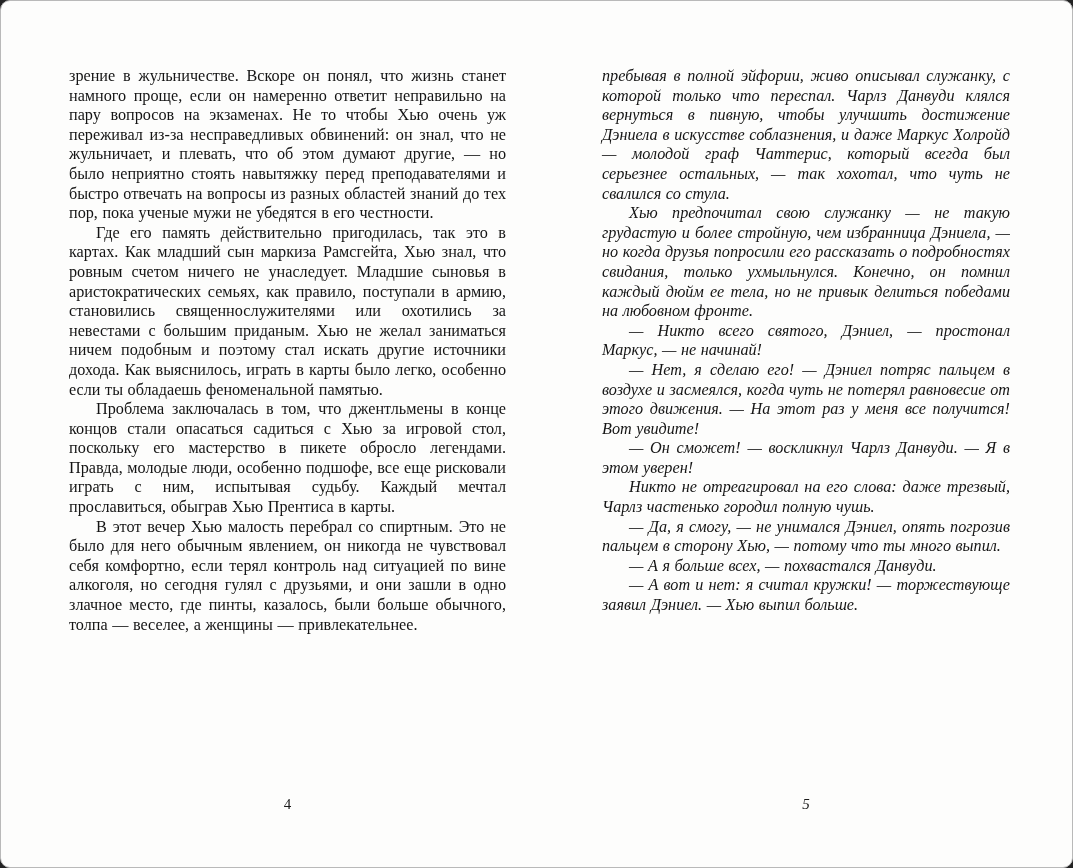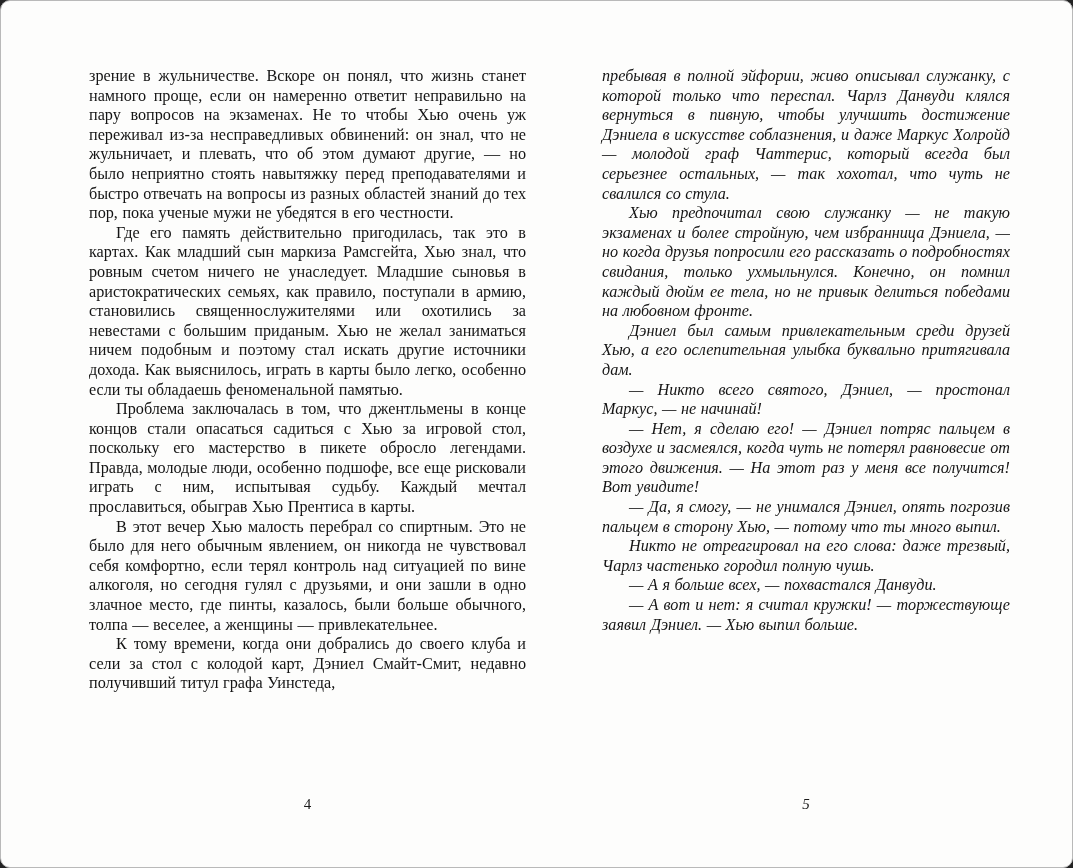--- a/index.html
+++ b/index.html
@@ -19,21 +19,21 @@
     box-sizing: border-box;
     background: #fdfdfc;
     border: 1px solid #b9b9b9;
     border-radius: 10px;
     position: relative;
     overflow: hidden;
   }
   .spread {
     height: 100%;
     box-sizing: border-box;
-    padding: 66px 62px 54px 88px;
+    padding: 66px 62px 54px 68px;
     display: flex;
     justify-content: space-between;
   }
   .page {
     display: flex;
     flex-direction: column;
     justify-content: space-between;
   }
   .page-left  { width: 437px; }
   .page-right { width: 408px; font-style: italic; }
@@ -61,34 +61,33 @@
 
 <div class="screen">
   <div class="spread">
 
     <section class="page page-left">
       <div class="page-text">
         <p class="cont">зрение в жульничестве. Вскоре он понял, что жизнь станет намного проще, если он намеренно ответит неправильно на пару вопросов на экзаменах. Не то чтобы Хью очень уж переживал из-за несправедливых обвинений: он знал, что не жульничает, и плевать, что об этом думают другие, — но было неприятно стоять навытяжку перед преподавателями и быстро отвечать на вопросы из разных областей знаний до тех пор, пока ученые мужи не убедятся в его честности.</p>
         <p>Где его память действительно пригодилась, так это в картах. Как младший сын маркиза Рамсгейта, Хью знал, что ровным счетом ничего не унаследует. Младшие сыновья в аристократических семьях, как правило, поступали в армию, становились священнослужителями или охотились за невестами с большим приданым. Хью не желал заниматься ничем подобным и поэтому стал искать другие источники дохода. Как выяснилось, играть в карты было легко, особенно если ты обладаешь феноменальной памятью.</p>
         <p>Проблема заключалась в том, что джентльмены в конце концов стали опасаться садиться с Хью за игровой стол, поскольку его мастерство в пикете обросло легендами. Правда, молодые люди, особенно подшофе, все еще рисковали играть с ним, испытывая судьбу. Каждый мечтал прославиться, обыграв Хью Прентиса в карты.</p>
         <p>В этот вечер Хью малость перебрал со спиртным. Это не было для него обычным явлением, он никогда не чувствовал себя комфортно, если терял контроль над ситуацией по вине алкоголя, но сегодня гулял с друзьями, и они зашли в одно злачное место, где пинты, казалось, были больше обычного, толпа — веселее, а женщины — привлекательнее.</p>
-        <p>К тому времени, когда они добрались до своего клуба и сели за стол с колодой карт, Дэниел Смайт-Смит, недавно получивший титул графа Уинстеда,</p>
       </div>
       <div class="page-number">4</div>
     </section>
 
     <section class="page page-right">
       <div class="page-text">
         <p class="cont">пребывая в полной эйфории, живо описывал служанку, с которой только что переспал. Чарлз Данвуди клялся вернуться в пивную, чтобы улучшить достижение Дэниела в искусстве соблазнения, и даже Маркус Холройд — молодой граф Чаттерис, который всегда был серьезнее остальных, — так хохотал, что чуть не свалился со стула.</p>
-        <p>Хью предпочитал свою служанку — не такую экзаменах и более стройную, чем избранница Дэниела, — но когда друзья попросили его рассказать о подробностях свидания, только ухмыльнулся. Конечно, он помнил каждый дюйм ее тела, но не привык делиться победами на любовном фронте.</p>
-        <p>Дэниел был самым привлекательным среди друзей Хью, а его ослепительная улыбка буквально притягивала дам.</p>
+        <p>Хью предпочитал свою служанку — не такую грудастую и более стройную, чем избранница Дэниела, — но когда друзья попросили его рассказать о подробностях свидания, только ухмыльнулся. Конечно, он помнил каждый дюйм ее тела, но не привык делиться победами на любовном фронте.</p>
         <p>— Никто всего святого, Дэниел, — простонал Маркус, — не начинай!</p>
         <p>— Нет, я сделаю его! — Дэниел потряс пальцем в воздухе и засмеялся, когда чуть не потерял равновесие от этого движения. — На этот раз у меня все получится! Вот увидите!</p>
+        <p>— Он сможет! — воскликнул Чарлз Данвуди. — Я в этом уверен!</p>
+        <p>Никто не отреагировал на его слова: даже трезвый, Чарлз частенько городил полную чушь.</p>
         <p>— Да, я смогу, — не унимался Дэниел, опять погрозив пальцем в сторону Хью, — потому что ты много выпил.</p>
-        <p>Никто не отреагировал на его слова: даже трезвый, Чарлз частенько городил полную чушь.</p>
         <p>— А я больше всех, — похвастался Данвуди.</p>
         <p>— А вот и нет: я считал кружки! — торжествующе заявил Дэниел. — Хью выпил больше.</p>
       </div>
       <div class="page-number">5</div>
     </section>
 
   </div>
 </div>
 
 </body></html>

